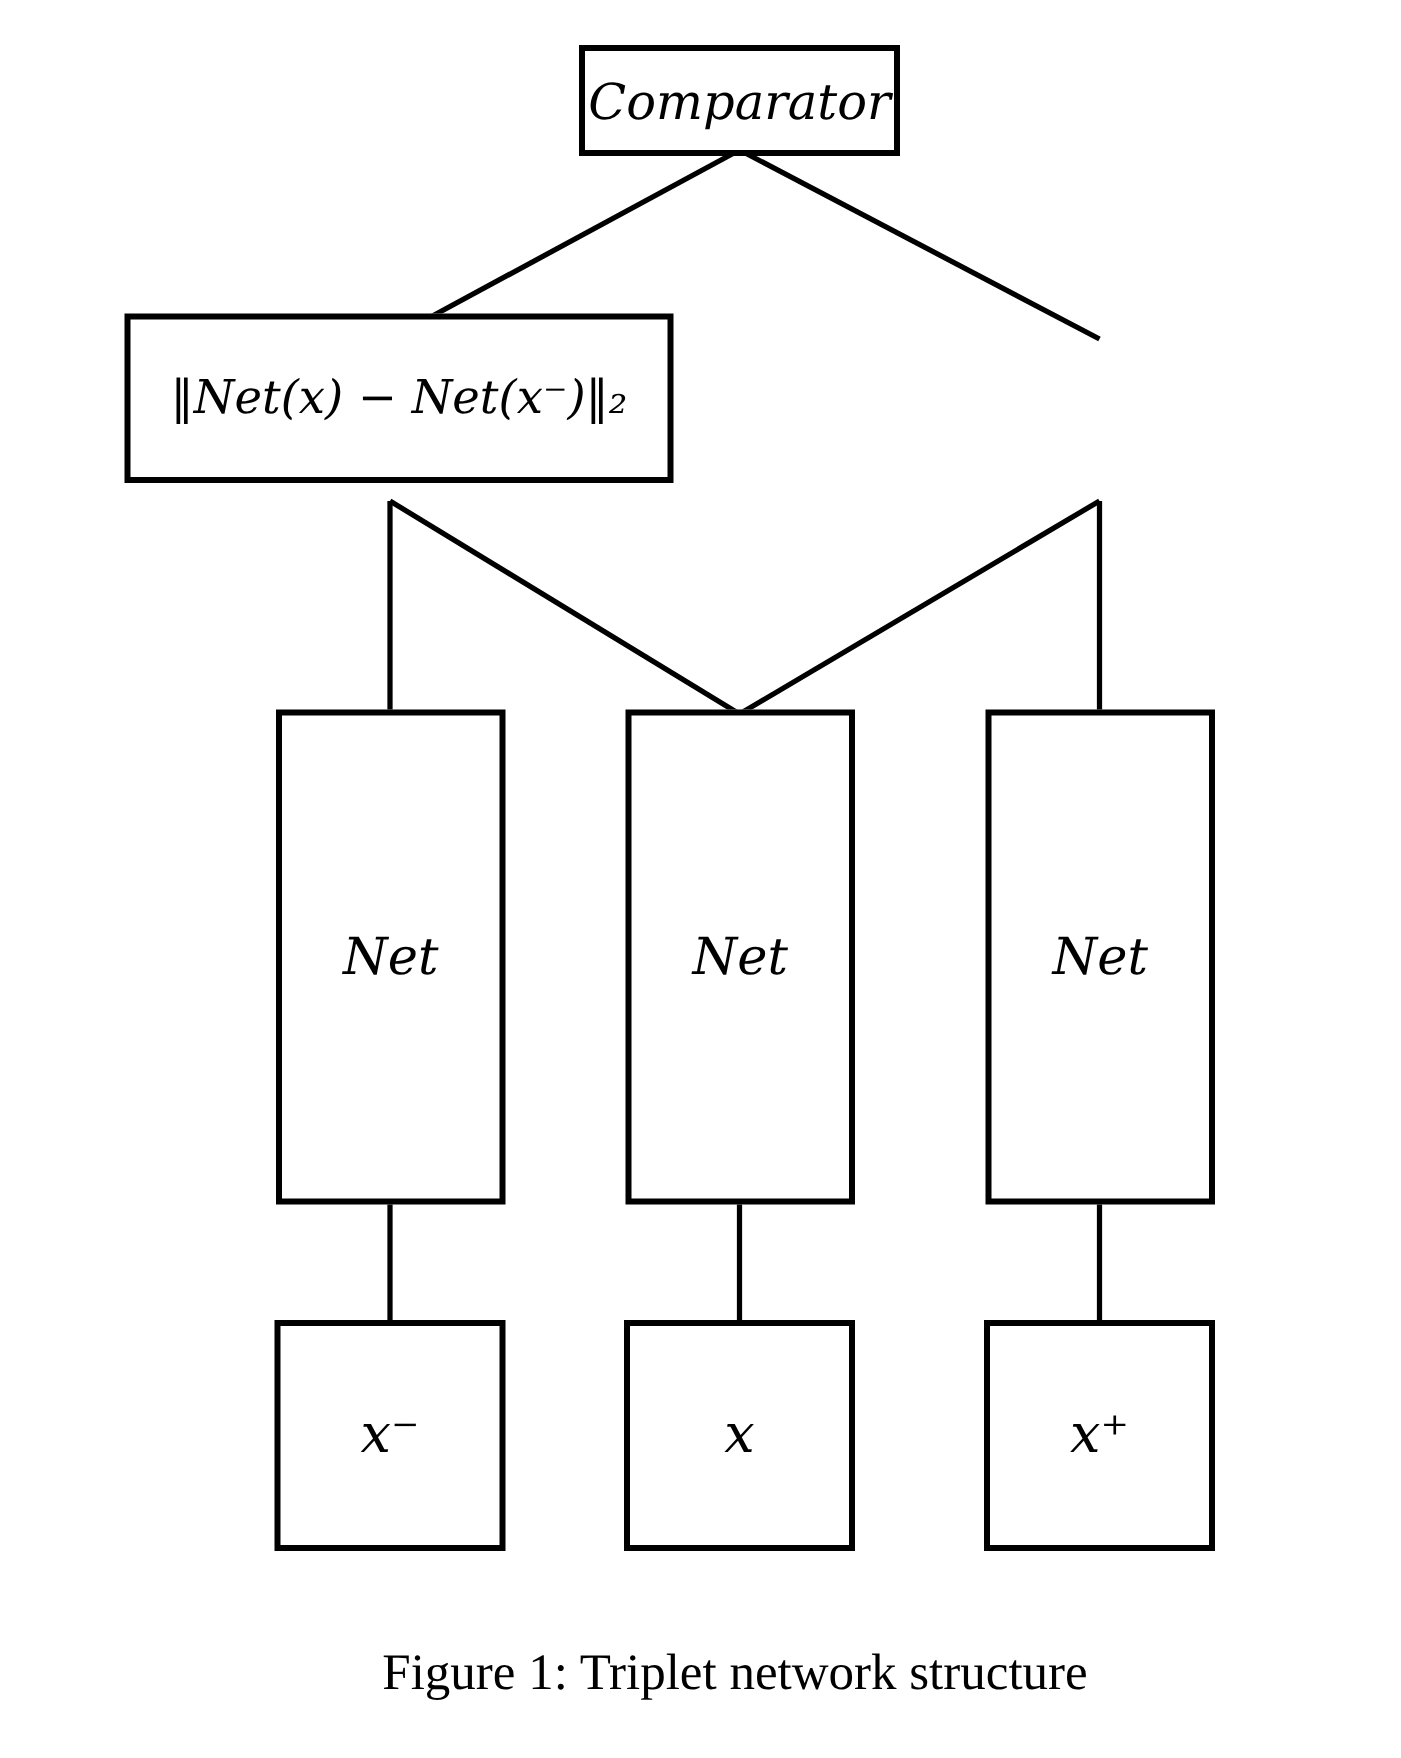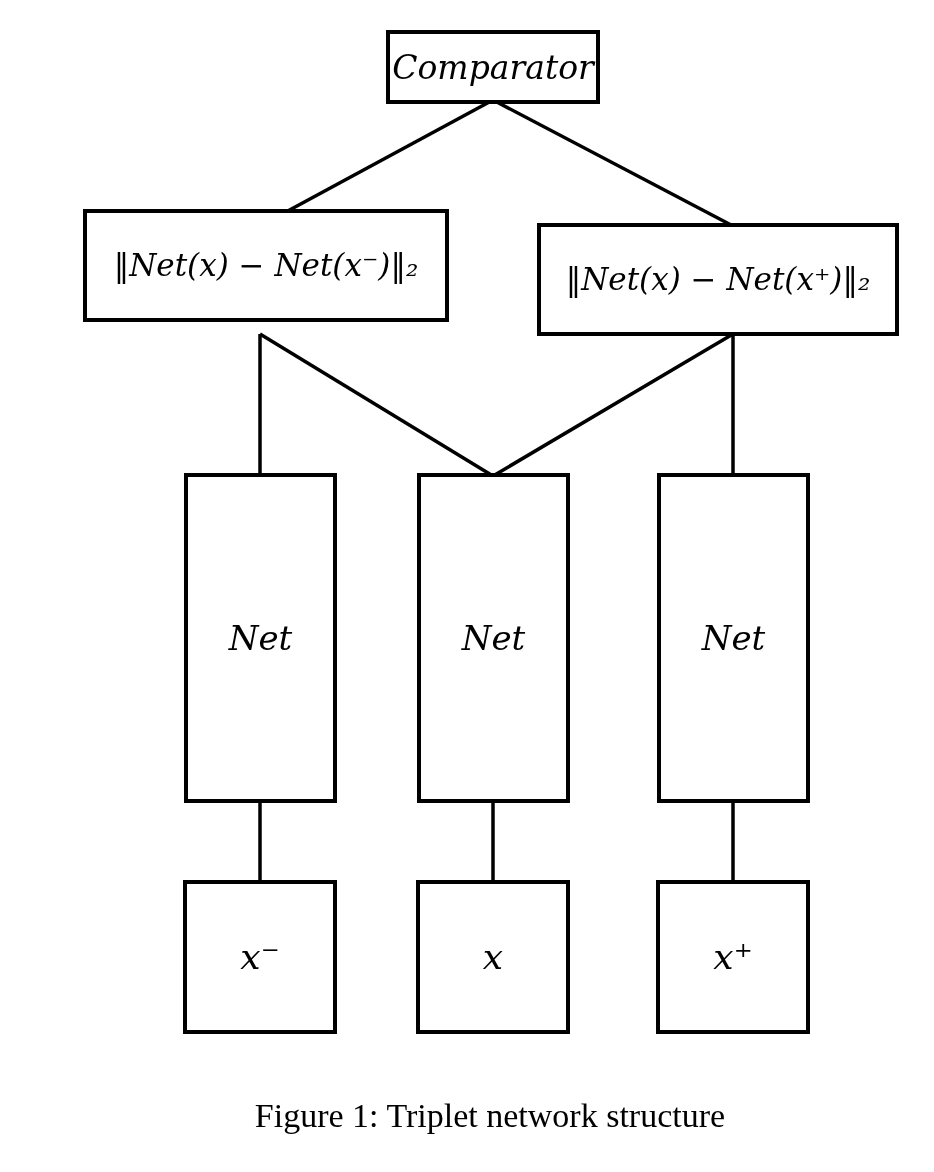--- a/index.html
+++ b/index.html
@@ -81,23 +81,20 @@
   </svg>
 
   <div class="node" id="node-comparator">
     <span class="label">Comparator</span>
   </div>
 
   <div class="node" id="node-dist-negative">
     <span class="label">‖Net(x) − Net(x⁻)‖₂</span>
   </div>
 
-  <div class="node" id="node-dist-positive">
-    <span class="label">‖Net(x) − Net(x⁺)‖₂</span>
-  </div>
 
   <div class="node" id="node-net-left">
     <span class="label">Net</span>
   </div>
 
   <div class="node" id="node-net-middle">
     <span class="label">Net</span>
   </div>
 
   <div class="node" id="node-net-right">

